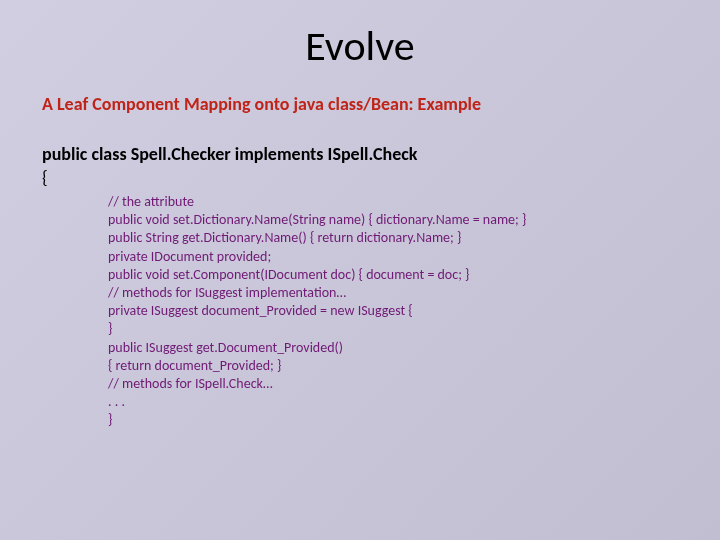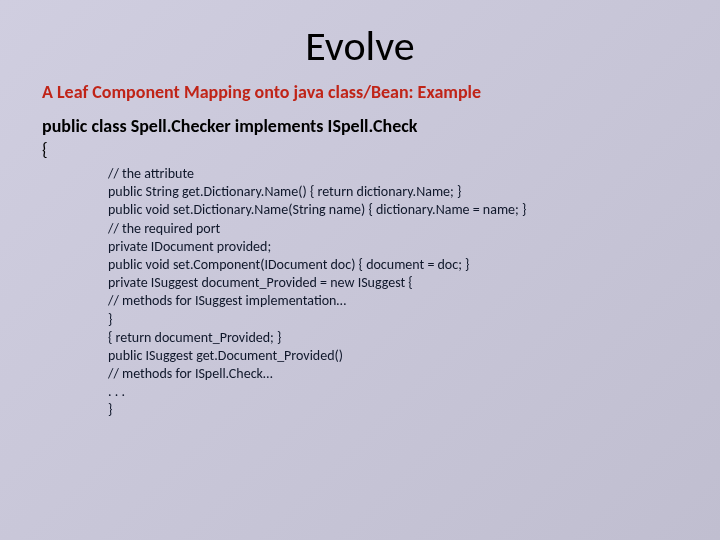--- a/index.html
+++ b/index.html
@@ -22,64 +22,63 @@
     font-size: 42px;
     color: #000;
     padding-top: 20px;
     font-weight: 400;
   }
   .subtitle {
     color: #c02418;
     font-weight: 700;
     font-size: 18px;
     margin-left: 42px;
-    margin-top: 10px;
+    margin-top: 22px;
   }
   .decl {
     font-weight: 700;
     font-size: 18px;
     color: #000;
     margin-left: 42px;
-    margin-top: 12px;
+    margin-top: 28px;
   }
   .brace {
     font-weight: 400;
     font-size: 18px;
     color: #000;
     margin-left: 42px;
     margin-top: 2px;
   }
   .codeblock {
     margin-left: 108px;
     margin-top: 4px;
     font-size: 14px;
     line-height: 1.3;
-    color: #0f172a;
+    color: #701a75;
   }
   .codeblock div {
     white-space: pre;
   }
 </style>
 </head>
 <body>
 
 <div class="slide">
   <div class="title">Evolve</div>
   <div class="subtitle">A Leaf Component Mapping onto java class/Bean: Example</div>
   <div class="decl">public class Spell.Checker implements ISpell.Check</div>
   <div class="brace">{</div>
   <div class="codeblock">
     <div>// the attribute</div>
+    <div>public void set.Dictionary.Name(String name) { dictionary.Name = name; }</div>
     <div>public String get.Dictionary.Name() { return dictionary.Name; }</div>
-    <div>public void set.Dictionary.Name(String name) { dictionary.Name = name; }</div>
-    <div>// the required port</div>
     <div>private IDocument provided;</div>
     <div>public void set.Component(IDocument doc) { document = doc; }</div>
+    <div>// methods for ISuggest implementation…</div>
     <div>private ISuggest document_Provided = new ISuggest {</div>
-    <div>// methods for ISuggest implementation…</div>
     <div>}</div>
+    <div>public ISuggest get.Document_Provided()</div>
     <div>{ return document_Provided; }</div>
-    <div>public ISuggest get.Document_Provided()</div>
     <div>// methods for ISpell.Check…</div>
     <div>. . .</div>
     <div>}</div>
   </div>
 </div>
 
 </body></html>

